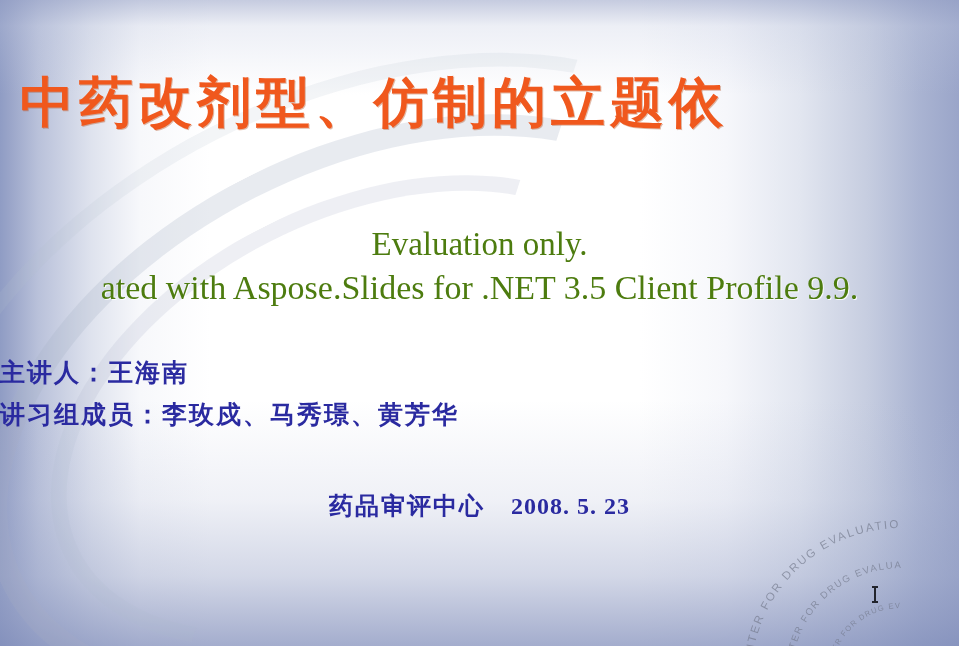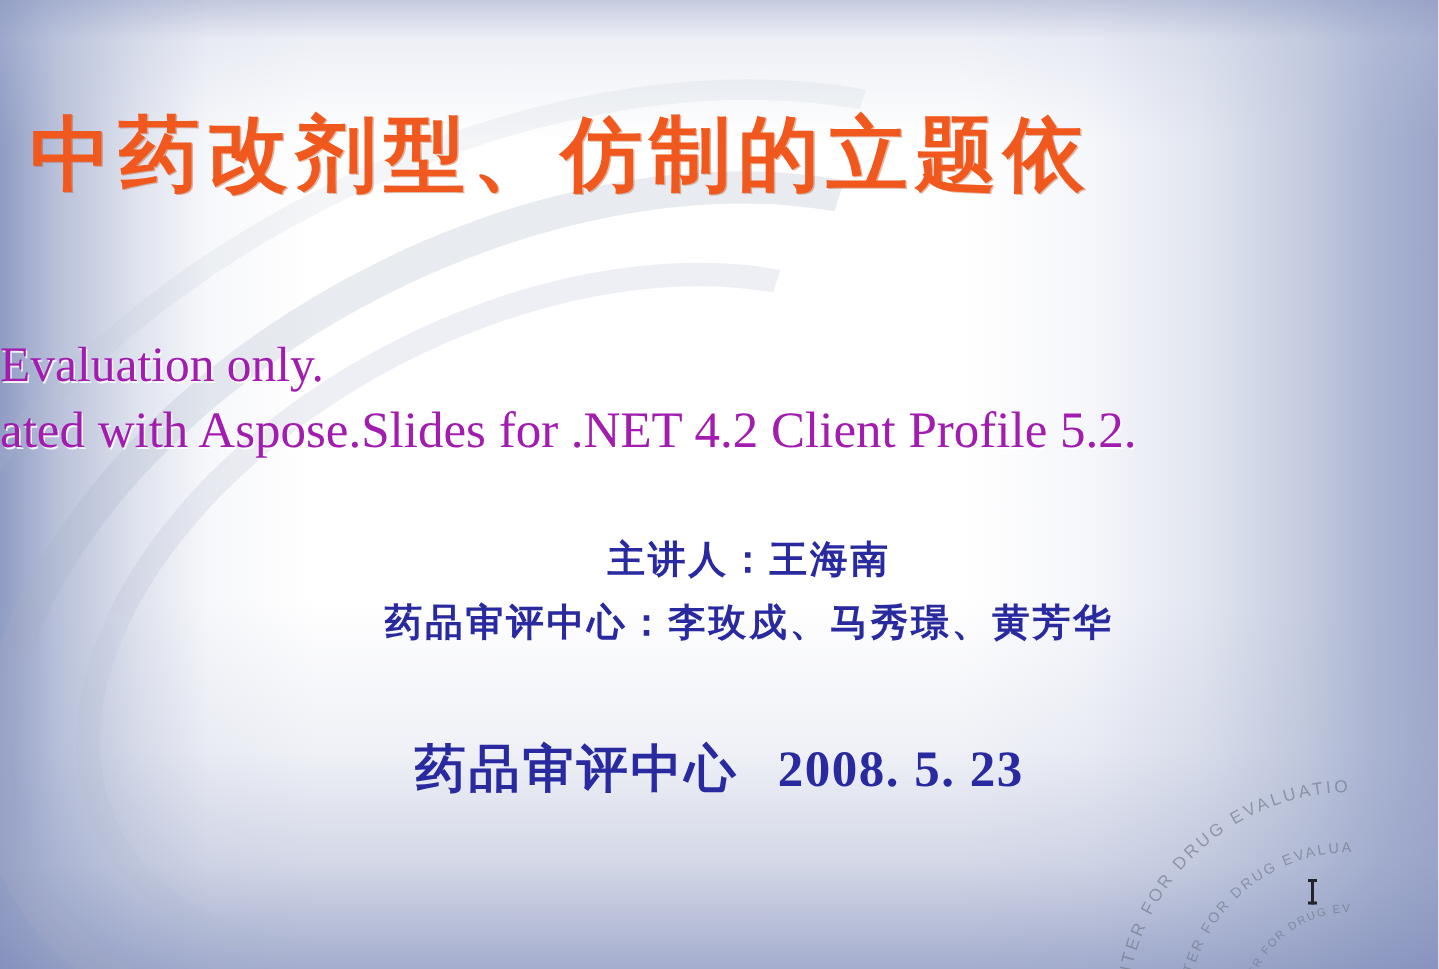--- a/index.html
+++ b/index.html
@@ -123,61 +123,61 @@
     letter-spacing: 5px;
     white-space: nowrap;
     text-shadow: 1px 1px 0 rgba(170,60,10,0.35);
   }
 
   
   .wm {
     position: absolute;
     left: 0;
     right: 0;
-    color: #a21caf;
+    text-align: center;
+    color: #4d7c0f;
     font-family: "Liberation Serif", serif;
     font-size: 33px;
     line-height: 44px;
     white-space: nowrap;
     z-index: 4;
     text-shadow: 1px 1px 0 rgba(255,255,255,0.85);
   }
   .wm-1 { top: 222px; }
   .wm-2 { top: 266px; font-size: 34px; }
   .wm-3 { top: 318px; }
 
   
   .blue-block {
     position: absolute;
     left: 0;
     right: 0;
     top: 352px;
-    text-align: center;
+    text-align: left;
     z-index: 7;
-    padding-left: 40px;
   }
   .blue-line {
     color: #2a2aa0;
     font-family: "DejaVu Sans", sans-serif;
     font-weight: bold;
     font-size: 25px;
     line-height: 42px;
     letter-spacing: 2px;
     white-space: nowrap;
   }
   .footer-line {
     position: absolute;
     left: 0;
     right: 0;
     top: 490px;
     text-align: center;
     color: #2a2aa0;
     font-family: "DejaVu Sans", sans-serif;
     font-weight: bold;
-    font-size: 34px;
+    font-size: 24px;
     letter-spacing: 2px;
     white-space: nowrap;
     z-index: 7;
   }
   .footer-line .org { margin-right: 26px; }
   .footer-line .date { font-family: "Liberation Serif", serif; letter-spacing: 1px; }
 
   
   .caret {
     position: absolute;
@@ -235,25 +235,25 @@
         </text>
       </g>
     </svg>
   </div>
 
   <div class="title-block">
     <div class="title-line">中药改剂型、仿制的立题依</div>
   </div>
 
   <div class="wm wm-1">Evaluation only.</div>
-  <div class="wm wm-2">ated with Aspose.Slides for .NET 4.2 Client Profile 5.2.</div>
+  <div class="wm wm-2">ated with Aspose.Slides for .NET 3.5 Client Profile 9.9.</div>
 
   <div class="blue-block">
     <div class="blue-line">主讲人：王海南</div>
-    <div class="blue-line">药品审评中心：李玫戍、马秀璟、黄芳华</div>
+    <div class="blue-line">讲习组成员：李玫戍、马秀璟、黄芳华</div>
   </div>
 
   <div class="footer-line">
     <span class="org">药品审评中心</span><span class="date">2008. 5. 23</span>
   </div>
 
   <div class="caret"></div>
 
 </div>
 

